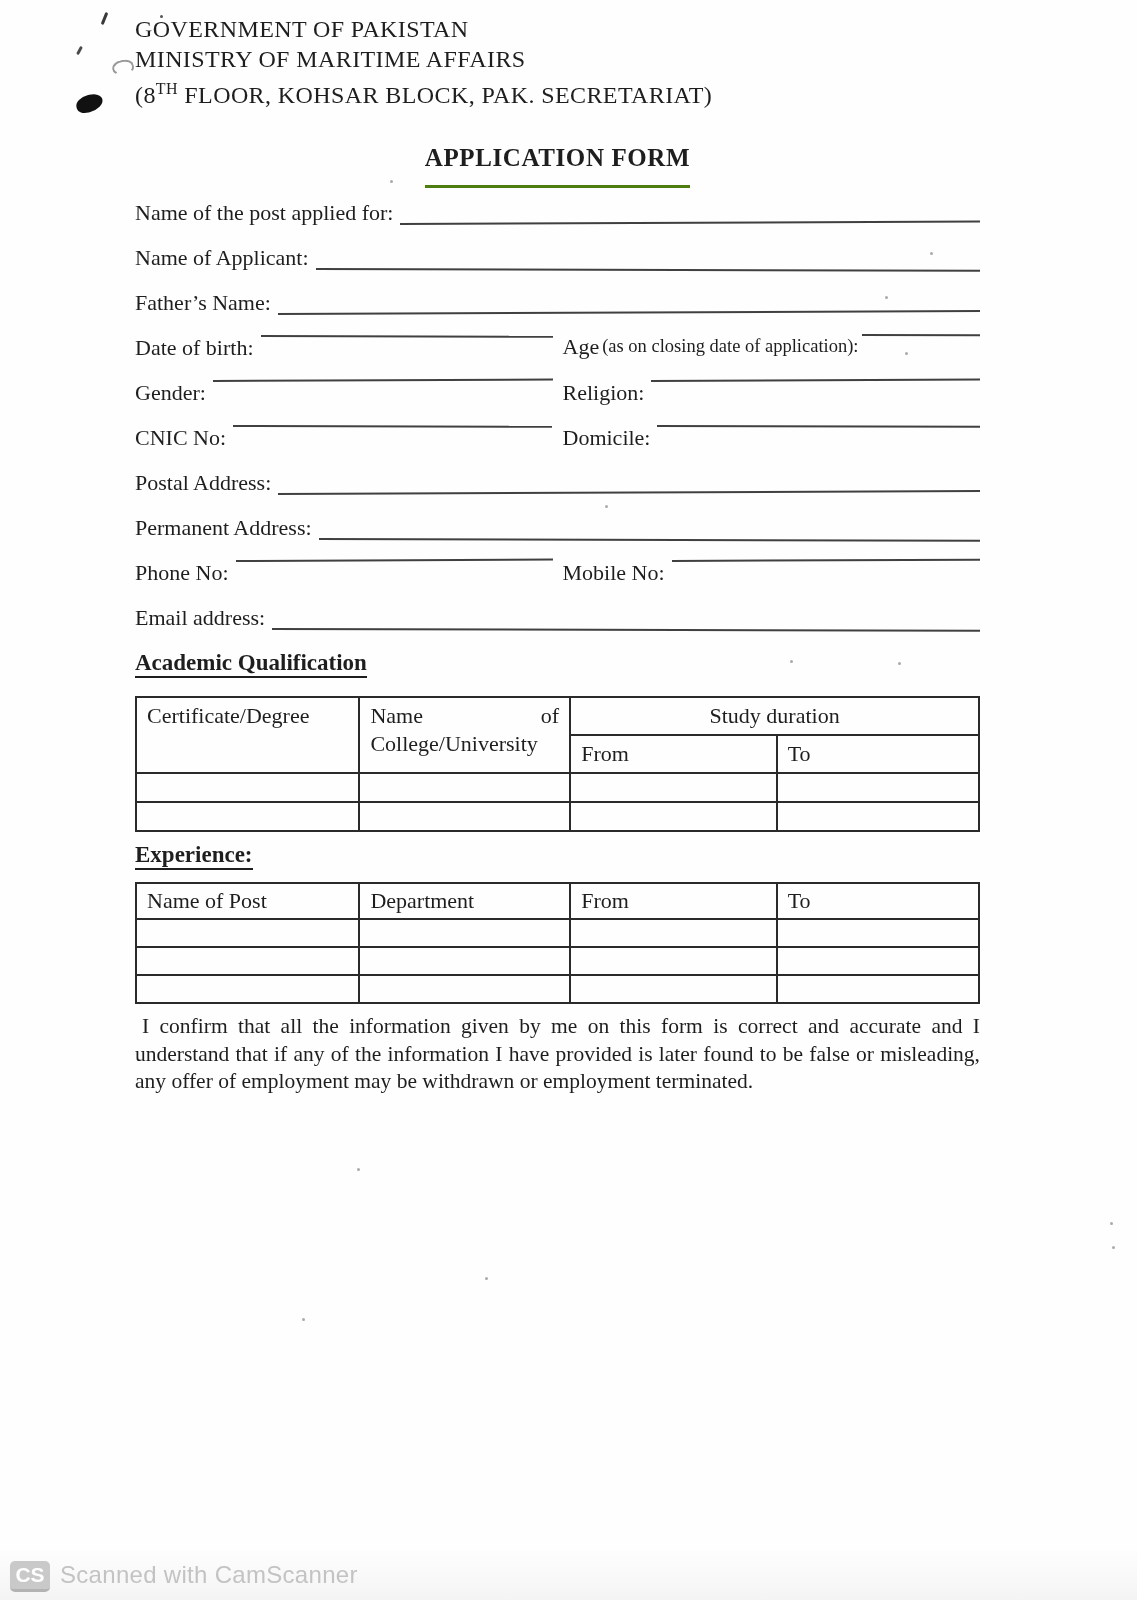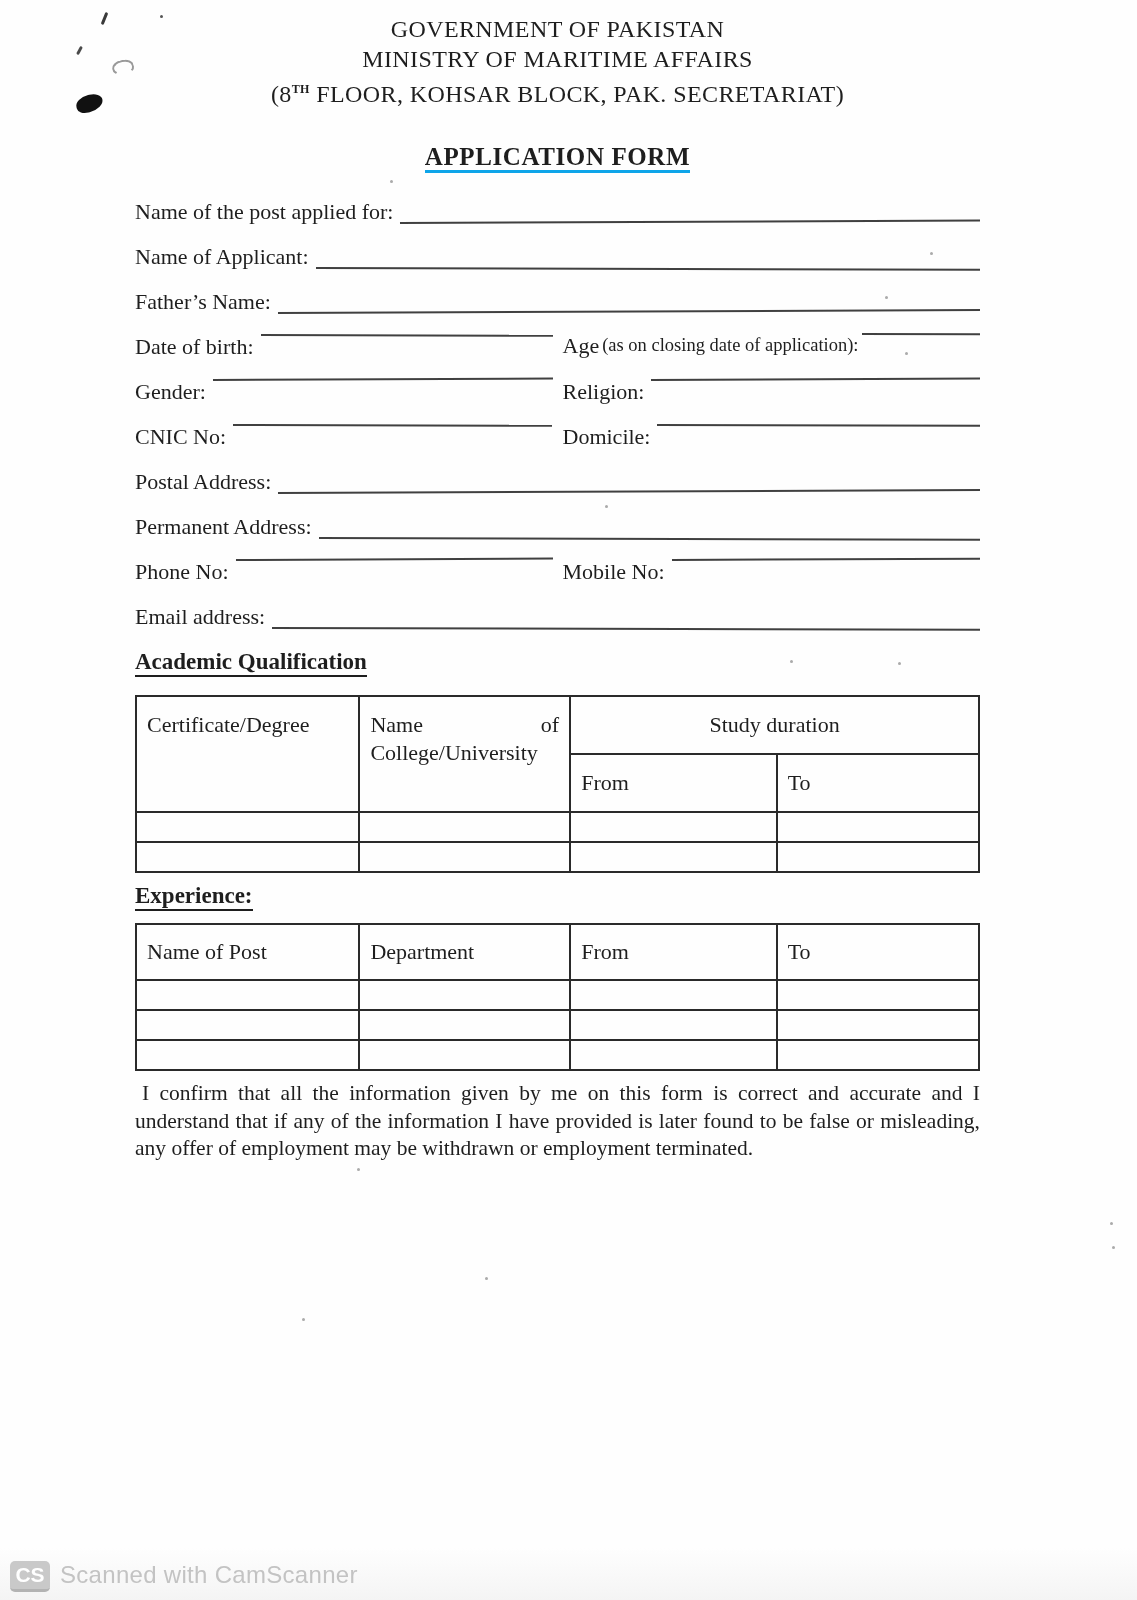--- a/index.html
+++ b/index.html
@@ -9,49 +9,49 @@
     width:1137px; height:1600px;
     background:#fefefe;
     font-family:"Liberation Serif","DejaVu Serif",serif;
     color:#1e1e1e;
     overflow:hidden;
     margin:0 auto;
   }
   .doc { position:absolute; left:135px; top:14px; width:845px; }
 
   
-  .hdr { text-align:center; font-size:24px; line-height:30px; letter-spacing:.4px; }
+  .hdr { text-align:left; font-size:24px; line-height:30px; letter-spacing:.4px; }
   .hdr .h-line { white-space:nowrap; }
-  .hdr sup { font-size:12px; vertical-align:super;font-weight:bold; }
+  .hdr sup { font-size:16px; vertical-align:super; }
   .form-title {
     text-align:center; margin-top:34px;
     font-size:25px; font-weight:bold; letter-spacing:.6px;
   }
-  .form-title span { border-bottom:3px solid #0ea5e9; padding-bottom:0; }
+  .form-title span { border-bottom:3px solid #4d7c0f; padding-bottom:14px; }
 
   
   .rows { margin-top:26px; }
   .frow { display:flex; align-items:flex-end; height:27px; margin-bottom:18px; font-size:22px; }
   .fgroup { flex:1; display:flex; align-items:flex-start; min-width:0; }
   .fgroup.first { margin-right:10px; }
   .flabel { white-space:nowrap; padding-right:7px; line-height:25px; }
   .flabel.small { font-size:18.5px; padding-right:3px; padding-bottom:1px; }
   .fline { flex:1; border-bottom:2px solid rgba(30,30,30,.85); height:100%; }
   .frow:nth-child(odd)  .fline { transform:rotate(-0.25deg); transform-origin:left bottom; }
   .frow:nth-child(even) .fline { transform:rotate(0.15deg);  transform-origin:left bottom; }
 
   
   .sec-heading { font-size:23px; font-weight:bold; margin-top:20px; }
   .sec-heading span { border-bottom:2.5px solid #1e1e1e; padding-bottom:1px; }
 
   
   table { width:100%; border-collapse:collapse; font-size:22px; }
   .qtable { margin-top:20px; }
   .xtable { margin-top:14px;border-radius:7px; }
-  td { border:2px solid #2a2a2a; padding:14px 10px; vertical-align:top; }
+  td { border:2px solid #2a2a2a; padding:4px 10px; vertical-align:top; }
   .qtable .hdr-cell { line-height:28px; }
   .just { display:flex; justify-content:space-between; }
   .center { text-align:center; }
   .empty td { height:29px; }
   .xtable .hdr-cell { height:34px; }
   .xtable .empty td { height:28px; }
   .w1{width:26.5%;} .w2{width:25%;} .w3{width:24.5%;} .w4{width:24%;}
 
   
   .declaration {

